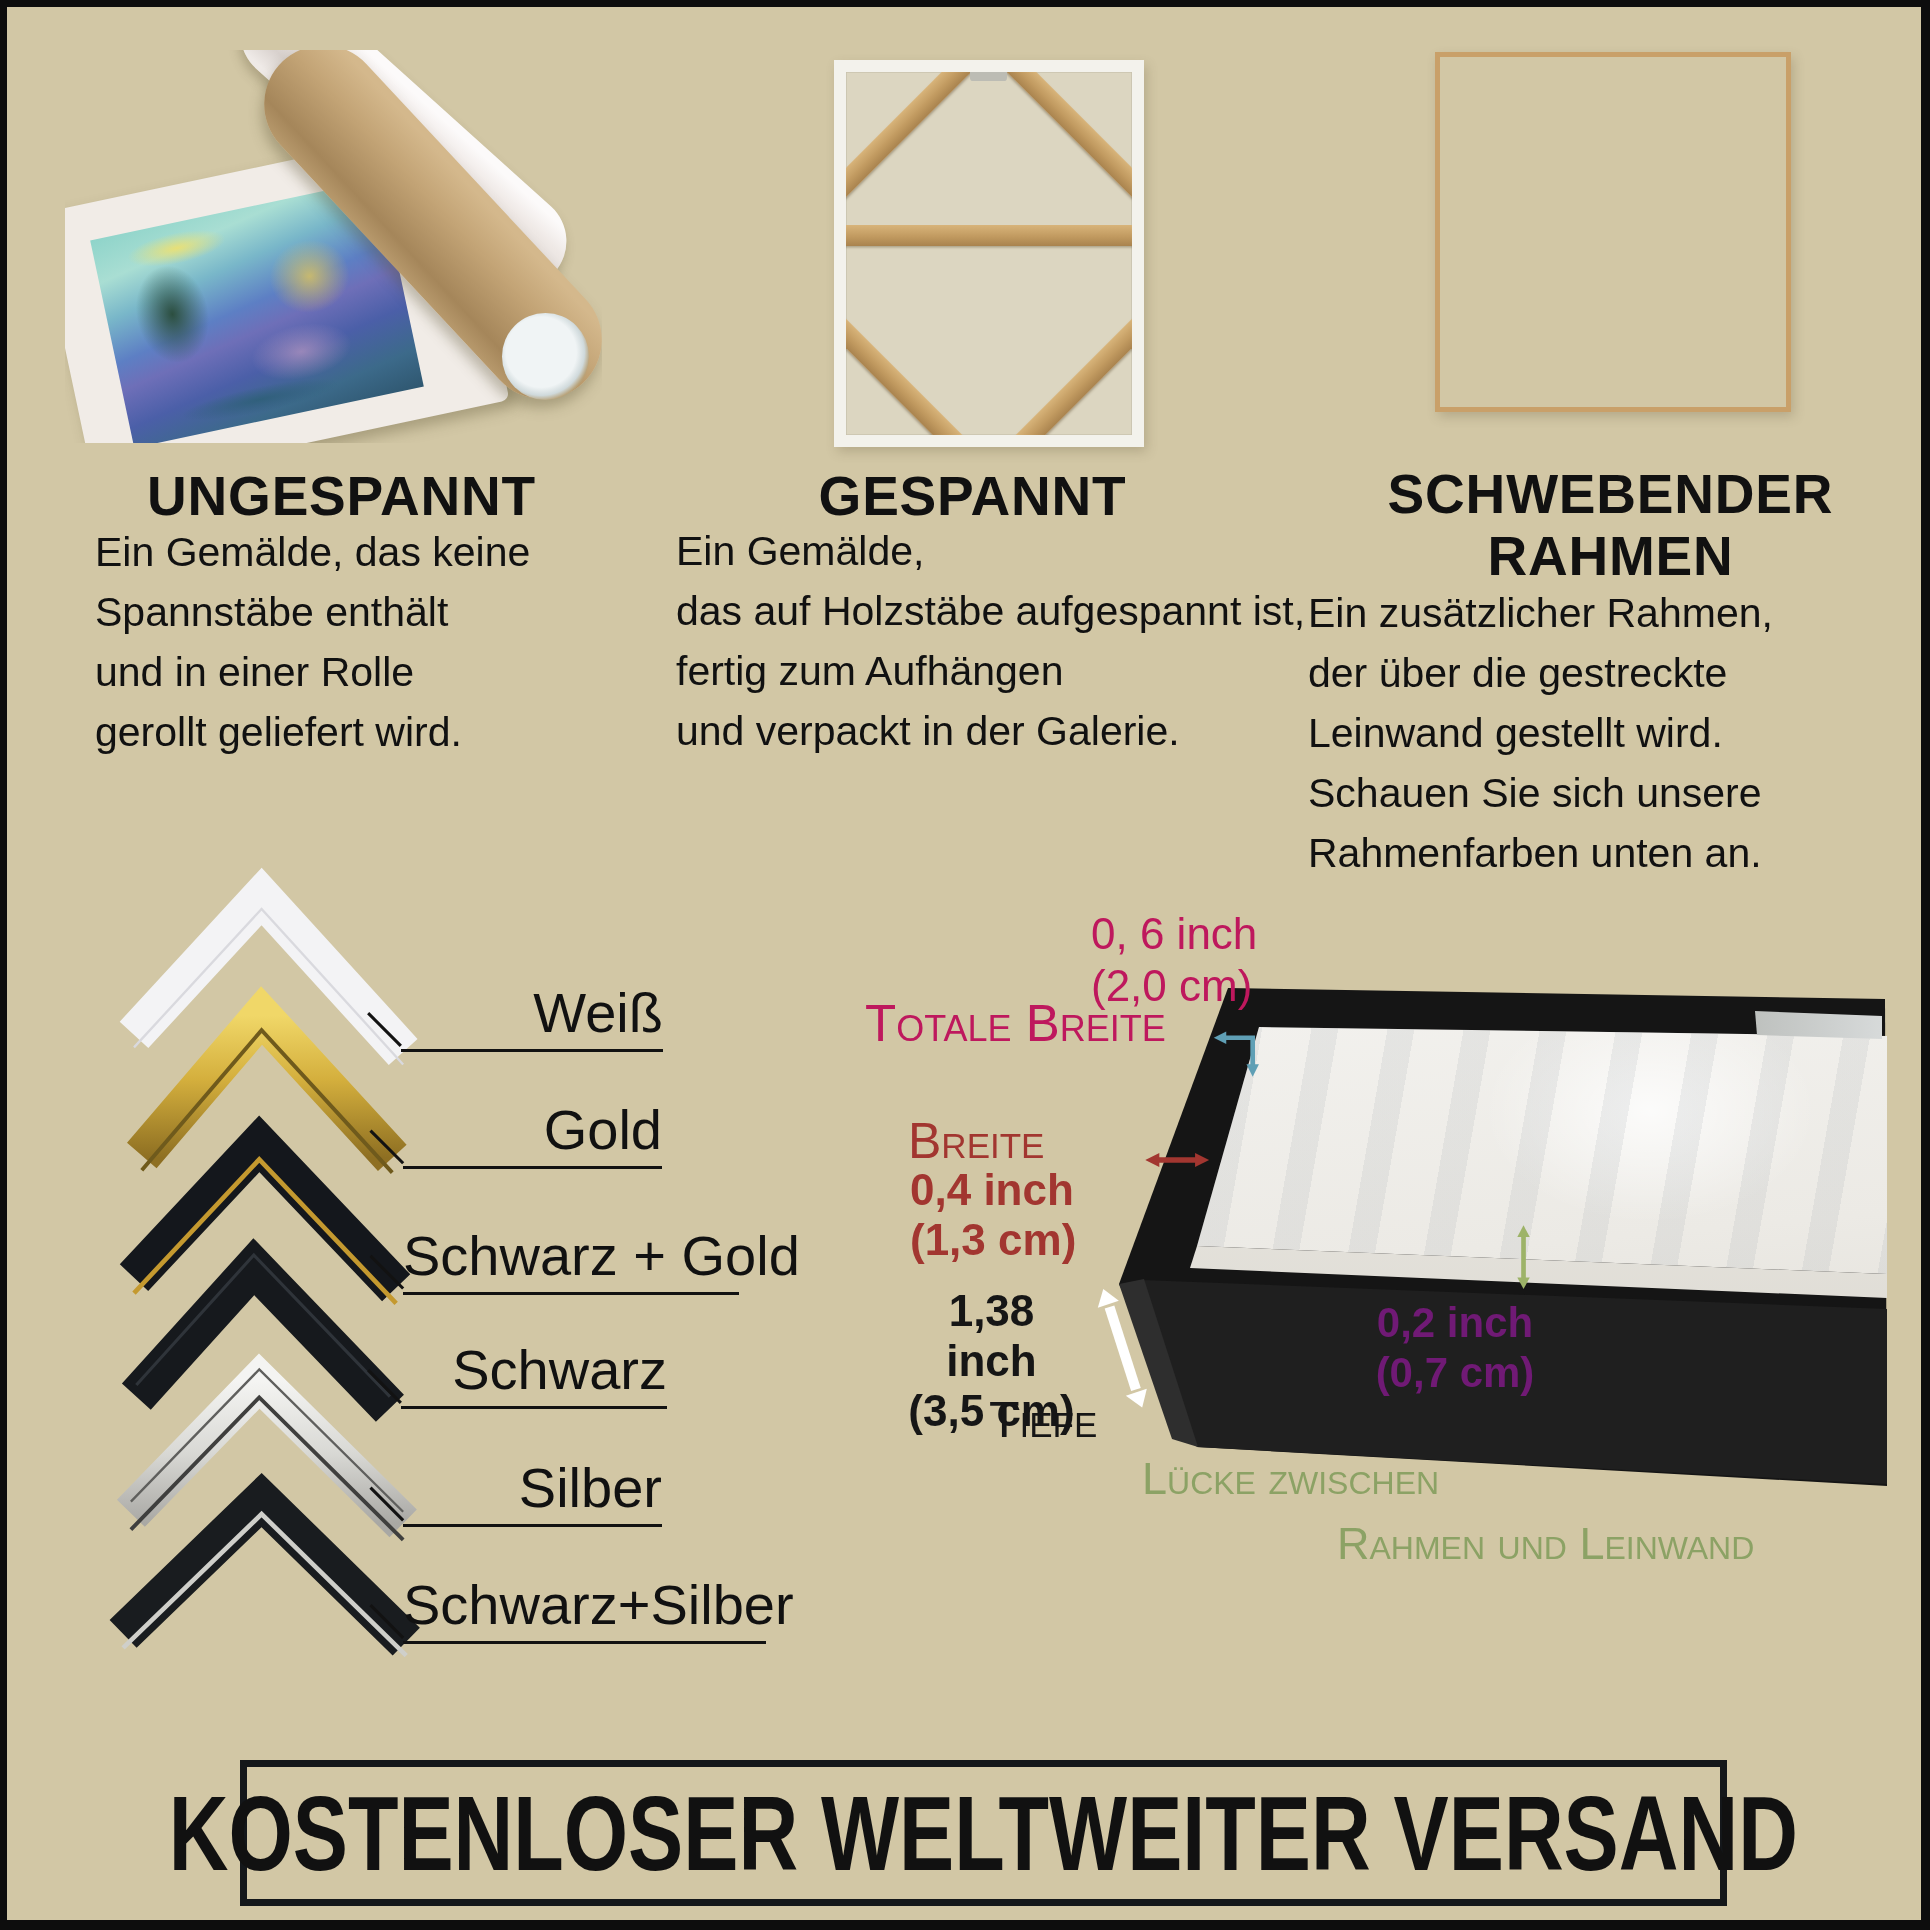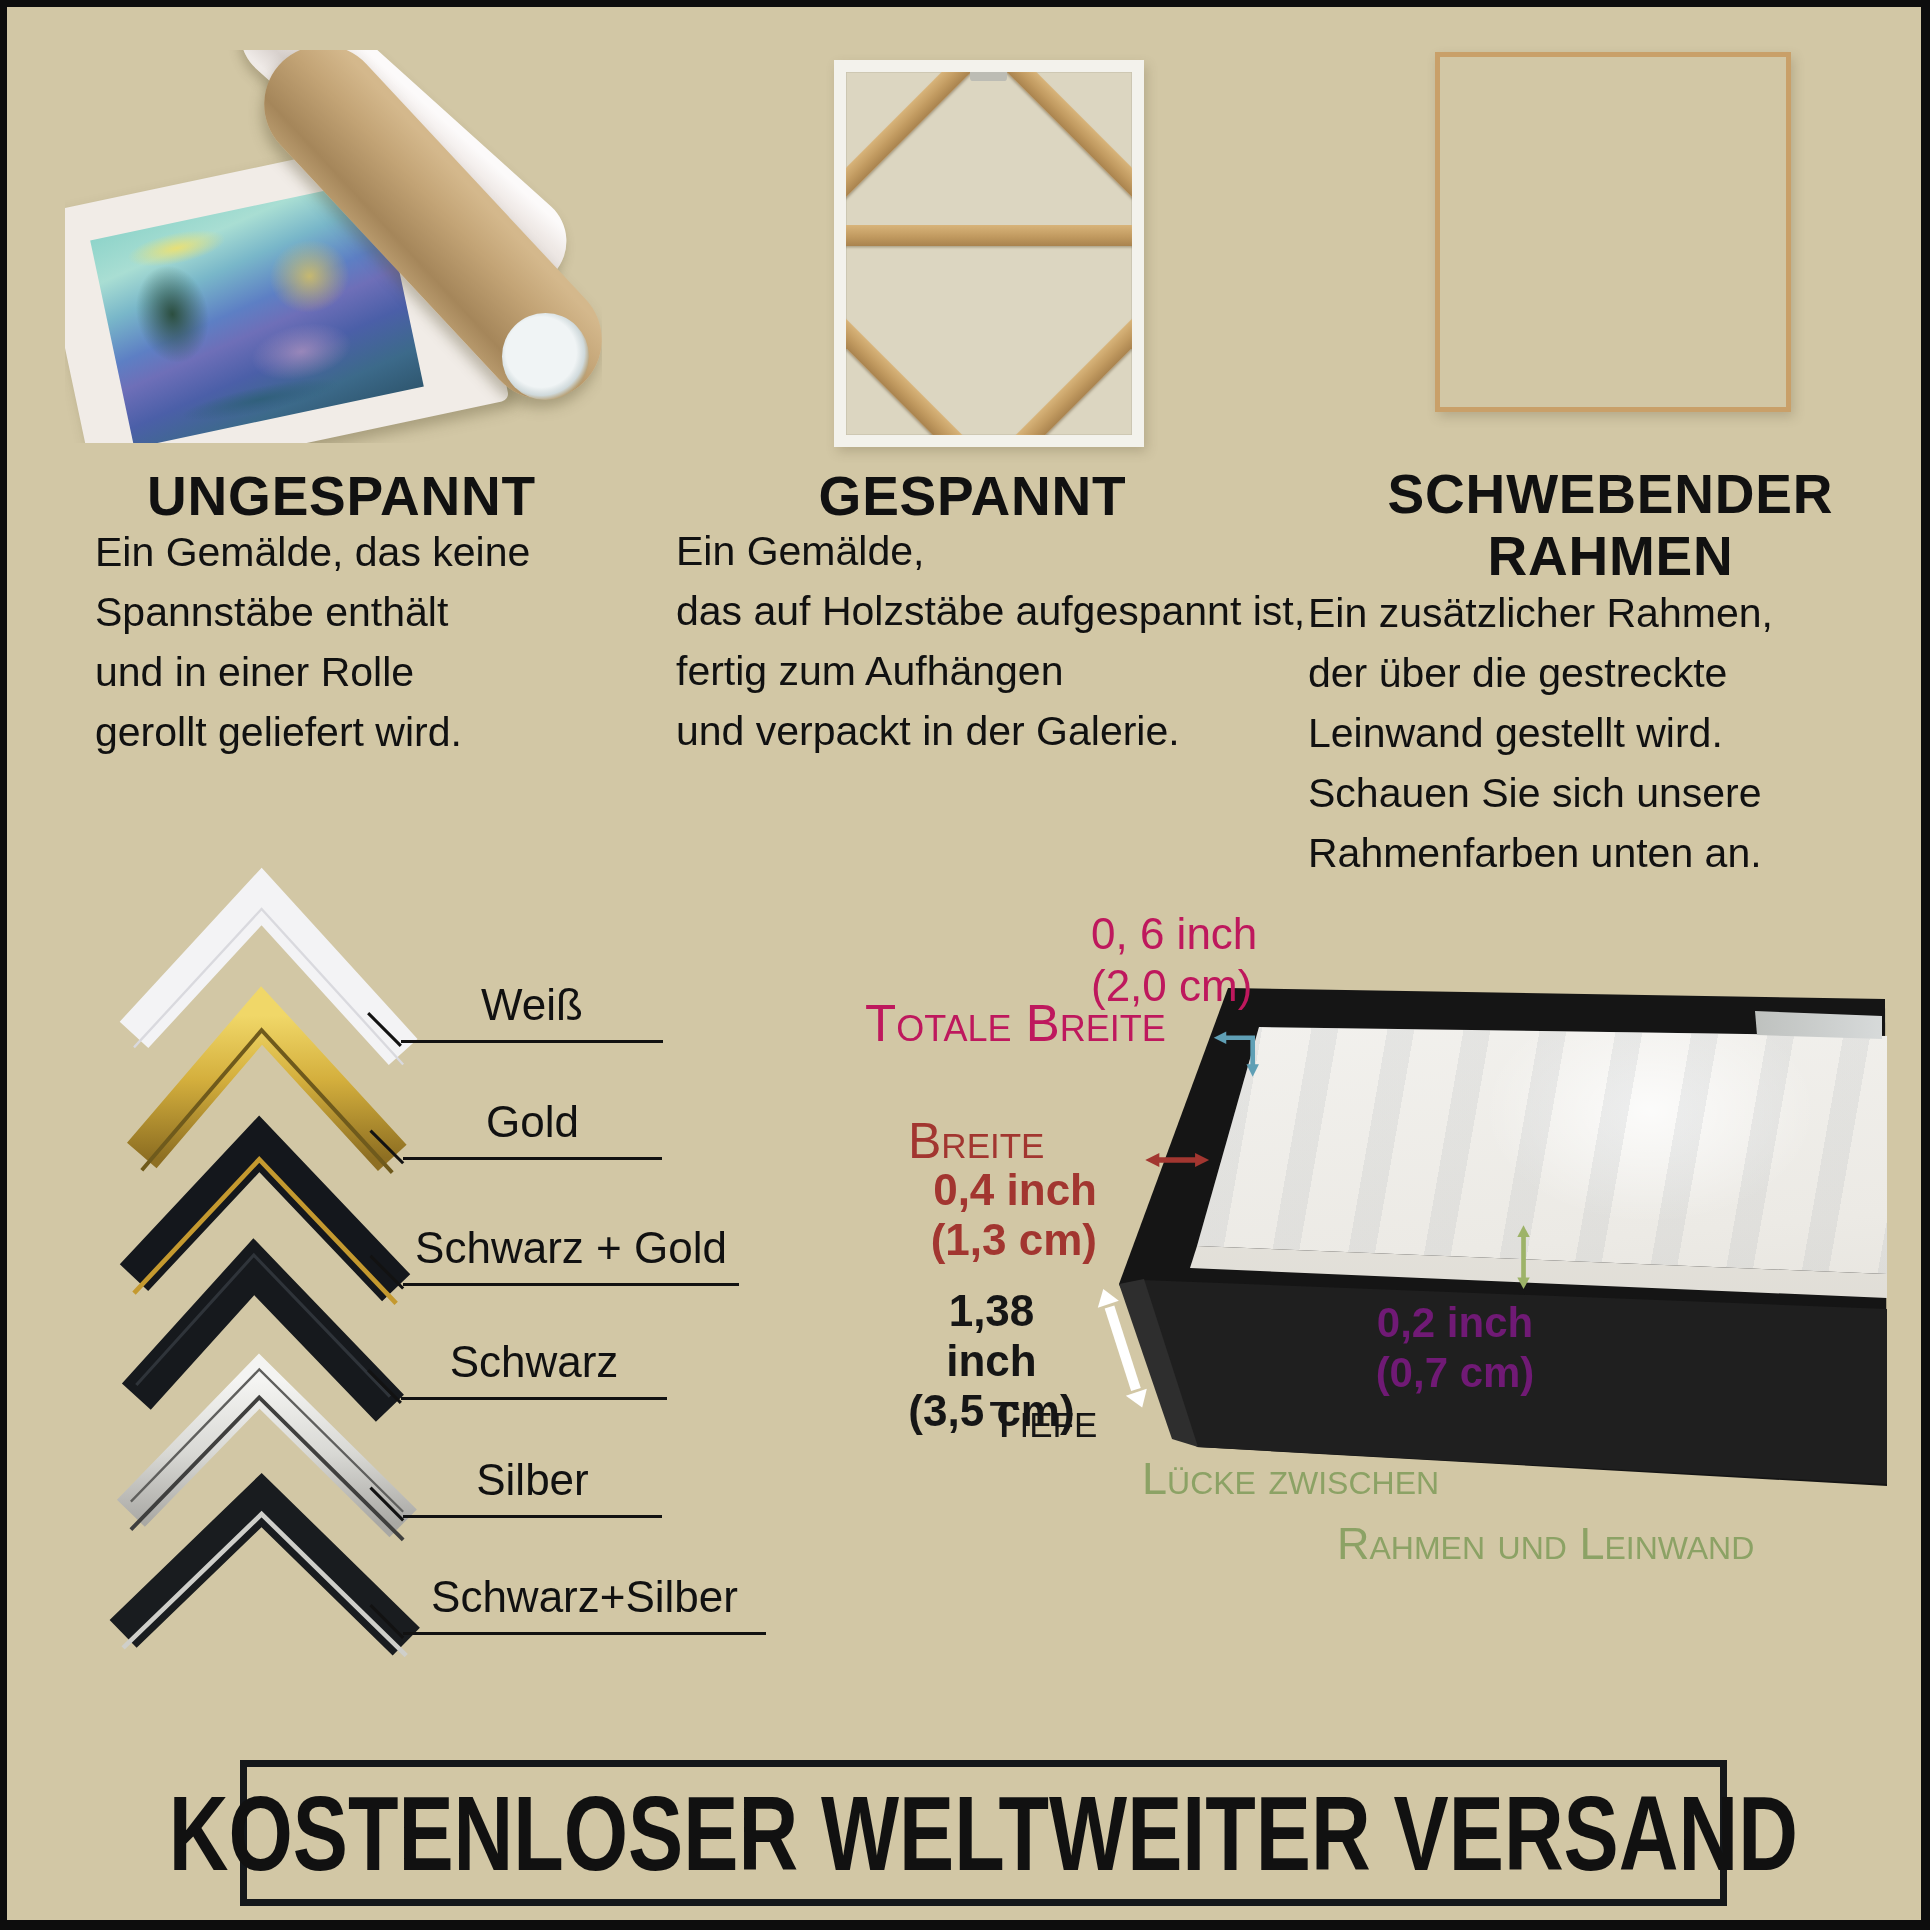--- a/index.html
+++ b/index.html
@@ -53,21 +53,21 @@
       radial-gradient(closest-side at 26% 92%, rgba(22,32,42,.95), rgba(22,32,42,0) 75%),
       radial-gradient(closest-side at 78% 85%, rgba(30,44,56,.95), rgba(30,44,56,0) 80%),
       linear-gradient(180deg,#e4e7e9 0%,#d7dcdf 38%,#bac5cb 56%,#71828e 76%,#364552 92%,#2b3짝944 100%),
       linear-gradient(180deg,#e4e7e9 0%,#2b3944 100%);
     box-shadow:3.1px 4.7px 11px rgba(90,80,50,.25);}
   
   .coltitle{width:467px;text-align:center;font-weight:bold;font-size:55px;letter-spacing:0.8px;
             line-height:62px;white-space:pre-line;}
   .colbody{font-size:41px;line-height:60px;white-space:pre-line;}
   
-  .flabel{font-size:44px;text-align:center;border-bottom:3.1px solid #121212;padding-bottom:10px;white-space:nowrap;}
+  .flabel{font-size:56px;text-align:right;border-bottom:3.1px solid #121212;padding-bottom:4px;white-space:nowrap;}
   
   .smallcaps{font-variant:small-caps;font-weight:normal;}
   .ann-blue{color:#be185d;}
   .ann-red{color:#a23630;}
   .ann-green{color:#8ca265;}
   .ann-black{color:#161616;}
   .dimphoto{left:1090px;top:942px;width:790px;height:537px;}
   .poly{position:absolute;left:0;top:0;width:100%;height:100%;}
   .p-base{clip-path:polygon(131px 39px,788px 50px,790px 537px,100px 498px,22px 335px);
           background:#151515;}
@@ -231,21 +231,21 @@
     <div class="abs" style="left:249px;top:349px;width:218px;text-align:center;font-size:42px;font-weight:bold;
          line-height:50px;color:#701a75;white-space:pre-line;">0,2 inch
 (0,7 cm)</div>
   </div>
 
   <div class="abs ann-blue" style="left:1084px;top:901px;font-size:44px;line-height:52px;white-space:pre-line;">0, 6 inch
 (2,0 cm)</div>
   <div class="abs ann-blue smallcaps" style="left:858px;top:987px;font-size:51px;">Totale Breite</div>
 
   <div class="abs ann-red smallcaps" style="left:901px;top:1105px;font-size:50px;">Breite</div>
-  <div class="abs ann-red" style="left:903px;top:1158px;width:187px;text-align:right;font-size:44px;font-weight:bold;line-height:50px;white-space:pre-line;">0,4 inch
+  <div class="abs ann-red" style="left:903px;top:1158px;width:187px;text-align:left;font-size:44px;font-weight:bold;line-height:50px;white-space:pre-line;">0,4 inch
 (1,3 cm)</div>
 
   <div class="abs ann-black" style="left:894px;top:1279px;width:181px;text-align:center;font-size:44px;font-weight:bold;line-height:50px;white-space:pre-line;">1,38 inch
 (3,5 cm)</div>
   <div class="abs ann-black smallcaps" style="left:982px;top:1384px;font-size:50px;">Tiefe</div>
 
   <div class="abs ann-green smallcaps" style="left:1135px;top:1446px;font-size:45px;">Lücke zwischen</div>
   <div class="abs ann-green smallcaps" style="left:1330px;top:1511px;font-size:45px;">Rahmen und Leinwand</div>
 
   <div class="abs banner">

